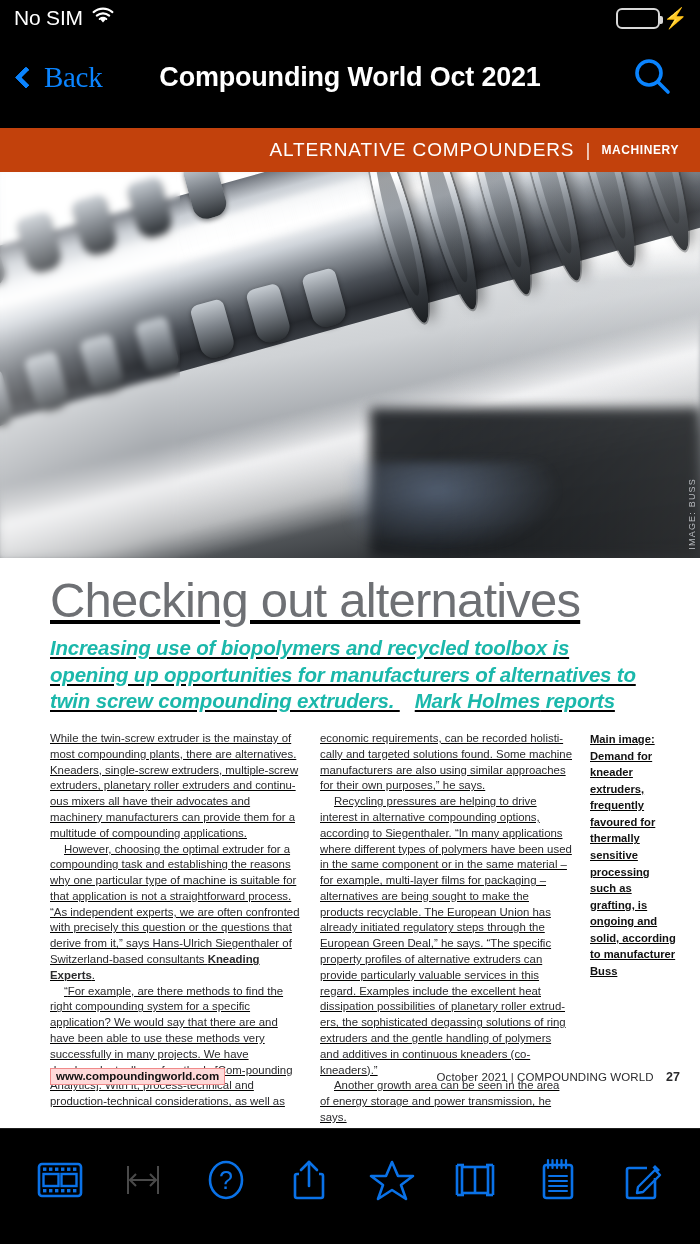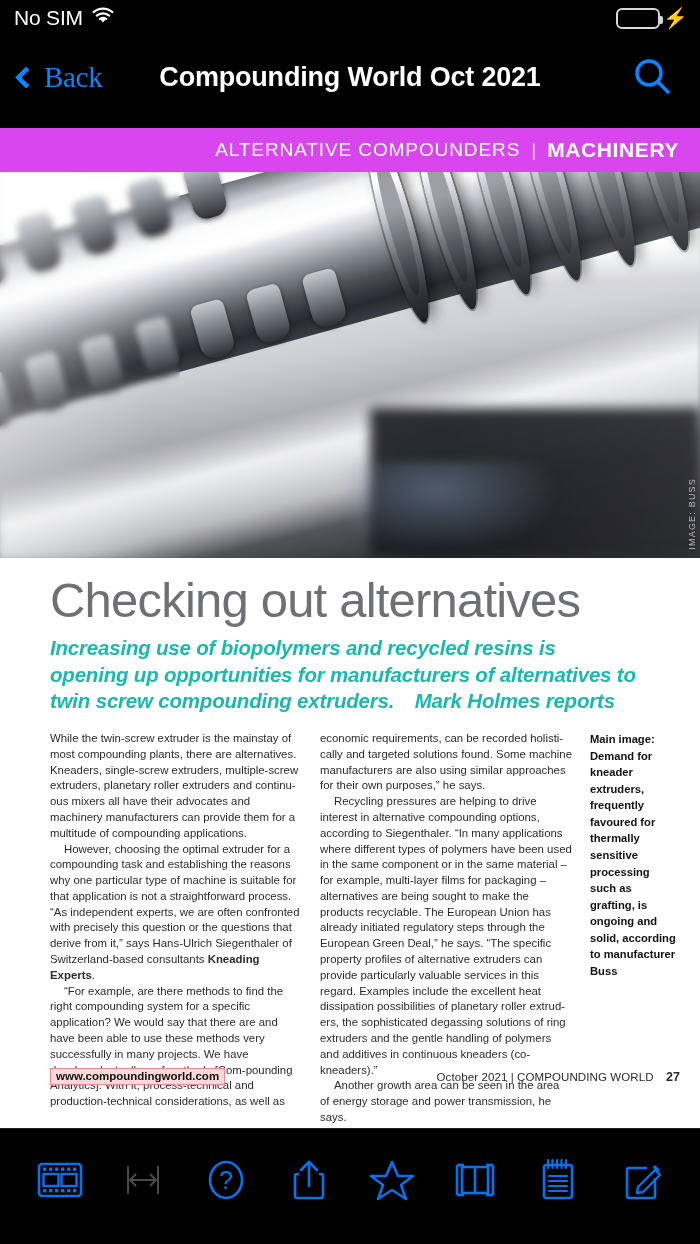--- a/index.html
+++ b/index.html
@@ -35,25 +35,25 @@
   .nav-search { position:absolute; right:26px; top:50%; transform:translateY(-50%);
                 width:44px; height:44px; cursor:pointer; }
 
   
   .gap { position:absolute; top:118px; left:0; width:700px; height:10px; background:#000; }
 
   
   .page { position:absolute; top:128px; left:0; width:700px; height:1000px;
           background:#fff; overflow:hidden; }
 
-  .kicker { height:44px; background:#d946ef; display:flex; align-items:center;
+  .kicker { height:44px; background:#c2410c; display:flex; align-items:center;
             justify-content:flex-end; padding-right:21px; color:#fff; }
   .kicker-a { font-size:19px; letter-spacing:0.9px; font-weight:400; }
   .kicker-sep { margin:0 11px; font-size:19px; opacity:.85; }
-  .kicker-b { font-size:21px; letter-spacing:0.6px; font-weight:700; }
+  .kicker-b { font-size:12px; letter-spacing:0.6px; font-weight:700; }
 
   
   .hero { position:relative; width:700px; height:386px; overflow:hidden;
           background:linear-gradient(170deg,#f3f4f6 0%,#e6e8ea 26%,#cfd2d5 46%,#9da1a6 62%,#5e6266 78%,#2a2d30 92%,#17191b 100%); }
   .hero-bg-a { position:absolute; inset:0;
      background:
        linear-gradient(178deg, rgba(255,255,255,.95) 0px, rgba(255,255,255,.95) 96px, rgba(246,247,248,0) 130px),
        linear-gradient(166deg, rgba(255,255,255,0) 56%, rgba(250,250,251,.9) 63%, rgba(255,255,255,.55) 72%, rgba(0,0,0,0) 78%);
      filter:blur(2px); }
   .hero-dark { position:absolute; right:0; bottom:0; width:330px; height:150px;
@@ -82,21 +82,21 @@
   .blurmask { position:absolute; inset:0;
      background:linear-gradient(90deg, rgba(255,255,255,.30) 0%, rgba(255,255,255,0) 22%,
                 rgba(255,255,255,0) 62%, rgba(255,255,255,.12) 100%); }
   .hero-blur-l { position:absolute; left:0; top:0; width:180px; height:386px;
      backdrop-filter:blur(3px); }
   .hero-credit { position:absolute; right:3px; bottom:8px;
      writing-mode:vertical-rl; transform:rotate(180deg);
      color:#b9bcc0; font-size:9px; letter-spacing:1.2px; }
 
   
-  .article { padding:18px 20px 0 50px; }
+  .article { padding:18px 20px 0 50px;text-decoration:underline; }
   .headline { font-size:49px; line-height:1.0; color:#6e7074; font-weight:400;
               letter-spacing:-0.8px; margin-bottom:10px; }
   .standfirst { font-size:20.5px; line-height:1.30; color:#1bb8ab; font-style:italic;
                 font-weight:600; letter-spacing:-0.2px; margin-bottom:16px; padding-right:44px; }
   .standfirst b { font-weight:800; font-style:italic;margin-left:15px; }
 
   .cols { display:flex; gap:18px; }
   .col { font-size:11.4px; line-height:1.385; color:#2a2a2c; text-align:left; }
   .col p { margin:0; }
   .col p + p { text-indent:14px; }
@@ -200,21 +200,21 @@
       </div>
       <div class="blurmask"></div>
       <div class="hero-blur-l"></div>
       <div class="hero-credit">IMAGE: BUSS</div>
     </div>
 
     <div class="article">
       <h1 class="headline">Checking out alternatives</h1>
 
       <div class="standfirst">
-        <span>Increasing use of biopolymers and recycled resins is opening up opportunities for manufacturers of alternatives to twin screw compounding extruders. </span><b>Mark Holmes</b><span> reports</span>
+        <span>Increasing use of biopolymers and recycled toolbox is opening up opportunities for manufacturers of alternatives to twin screw compounding extruders. </span><b>Mark Holmes</b><span> reports</span>
       </div>
 
       <div class="cols">
 
         <div class="col col-1">
           <p>While the twin-screw extruder is the mainstay of most compounding plants, there are alternatives. Kneaders, single-screw extruders, multiple-screw extruders, planetary roller extruders and continu-ous mixers all have their advocates and machinery manufacturers can provide them for a multitude of compounding applications.</p>
           <p><span>However, choosing the optimal extruder for a compounding task and establishing the reasons why one particular type of machine is suitable for that application is not a straightforward process. “As independent experts, we are often confronted with precisely this question or the questions that derive from it,” says Hans-Ulrich Siegenthaler of Switzerland-based consultants </span><b>Kneading Experts</b>.</p>
           <p>“<span>For example, are there methods to find the right compounding system for a specific application? We would say that there are and have been able to use these methods very successfully in many projects. We have developed a toolbox of methods [Com-pounding Analytics]. With it, process-technical and production-technical considerations, as well as</span></p>
         </div>
 

